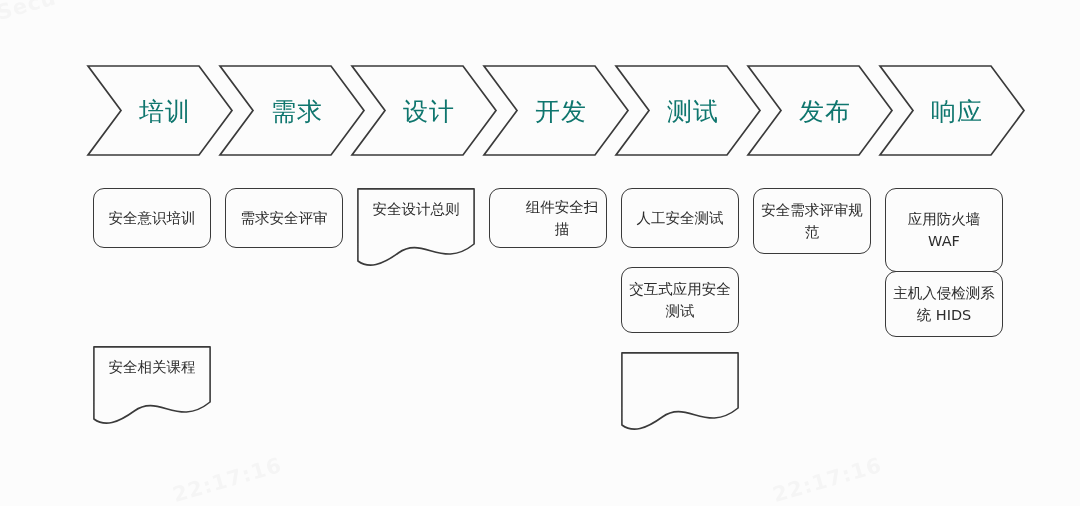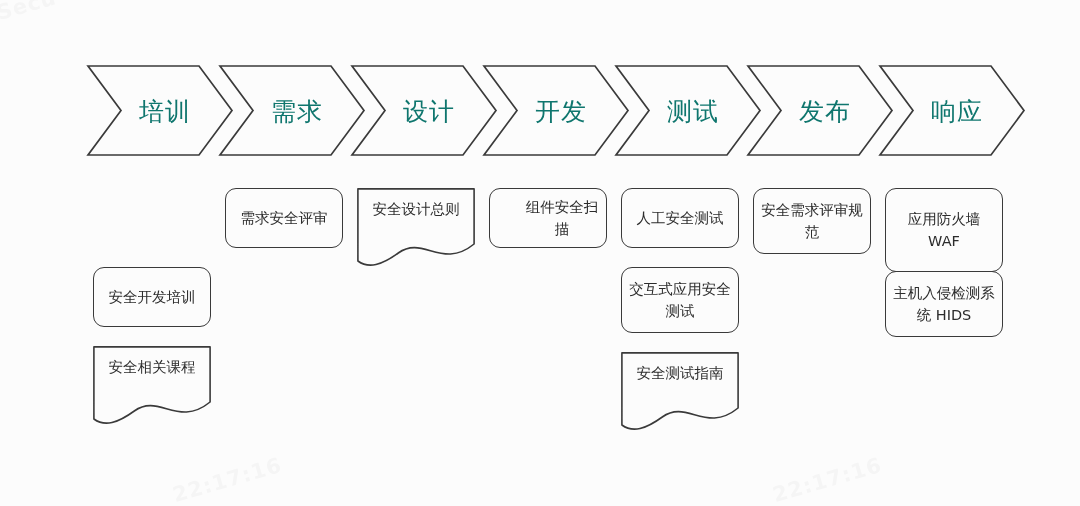--- a/index.html
+++ b/index.html
@@ -142,22 +142,22 @@
       <div class="chev-label" style="left: 297px; top: 110.5px;">需求</div>
       <div class="chev-label" style="left: 429px; top: 110.5px;">设计</div>
       <div class="chev-label" style="left: 561px; top: 110.5px;">开发</div>
       <div class="chev-label" style="left: 693px; top: 110.5px;">测试</div>
       <div class="chev-label" style="left: 825px; top: 110.5px;">发布</div>
       <div class="chev-label" style="left: 957px; top: 110.5px;">响应</div>
     </div>
 
   <div id="columns-host">
       <div class="card-col" style="left: 93px; height: 240px;">
-        <div class="card rect" style="position: absolute; top: 79px; height: 60px;">
-          <span class="card-text">安全开发培训</span>
+        <div class="card rect" style="position: absolute; top: 0px; height: 60px;">
+          <span class="card-text">安全意识培训</span>
         </div>
         <div class="card doc" style="position: absolute; top: 158px; height: 82px;">
           <svg class="doc-svg" width="118" height="82">
             <path d="M 0.9 0.9 L 117.1 0.9 L 117.1 56 C 84.96 82 66.08000000000001 47 41.3 65 C 24.779999999999998 77 11.8 81 0.9 73 Z" fill="none" stroke="#3a3a3a" stroke-width="1.6" stroke-linejoin="round"></path>
           </svg>
           <span class="card-text">安全相关课程</span>
         </div>
       </div>
       <div class="card-col" style="left: 225px; height: 163px;">
         <div class="card rect" style="position: absolute; top: 0px; height: 60px;">
@@ -181,21 +181,20 @@
         <div class="card rect" style="position: absolute; top: 0px; height: 60px;">
           <span class="card-text">人工安全测试</span>
         </div>
         <div class="card rect" style="position: absolute; top: 79px; height: 66px;">
           <span class="card-text">交互式应用安全测试</span>
         </div>
         <div class="card doc" style="position: absolute; top: 164px; height: 82px;">
           <svg class="doc-svg" width="118" height="82">
             <path d="M 0.9 0.9 L 117.1 0.9 L 117.1 56 C 84.96 82 66.08000000000001 47 41.3 65 C 24.779999999999998 77 11.8 81 0.9 73 Z" fill="none" stroke="#3a3a3a" stroke-width="1.6" stroke-linejoin="round"></path>
           </svg>
-          <span class="card-text">安全测试指南</span>
         </div>
       </div>
       <div class="card-col" style="left: 753px; height: 66px;">
         <div class="card rect" style="position: absolute; top: 0px; height: 66px;">
           <span class="card-text">安全需求评审规范</span>
         </div>
       </div>
       <div class="card-col" style="left: 885px; height: 149px;">
         <div class="card rect" style="position: absolute; top: 0px; height: 84px;">
           <span class="card-text">应用防火墙 WAF</span>

